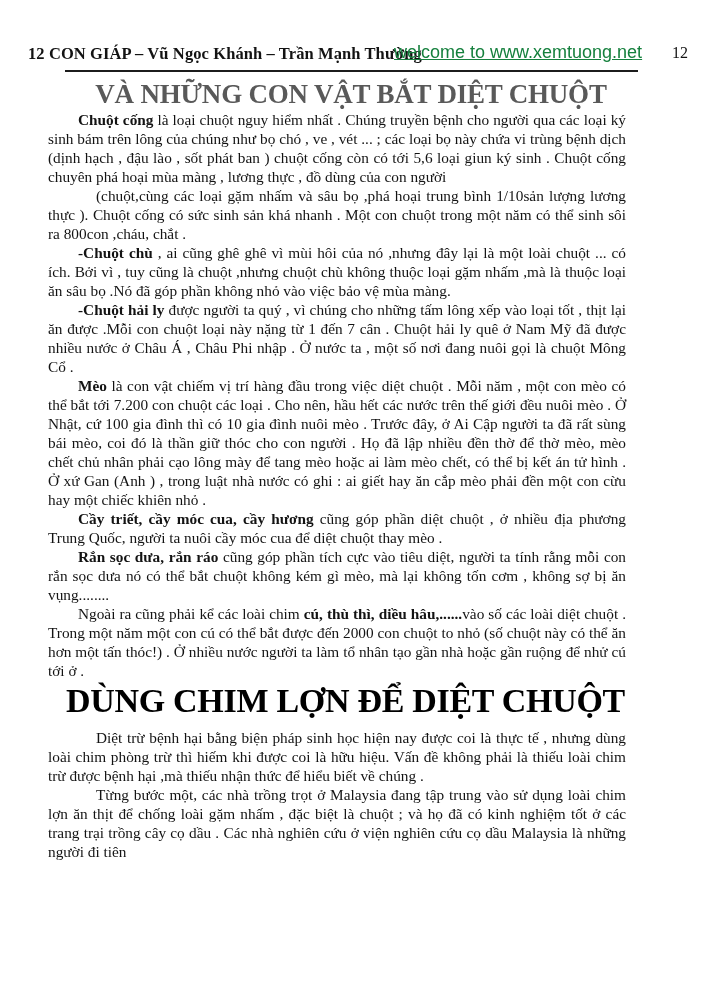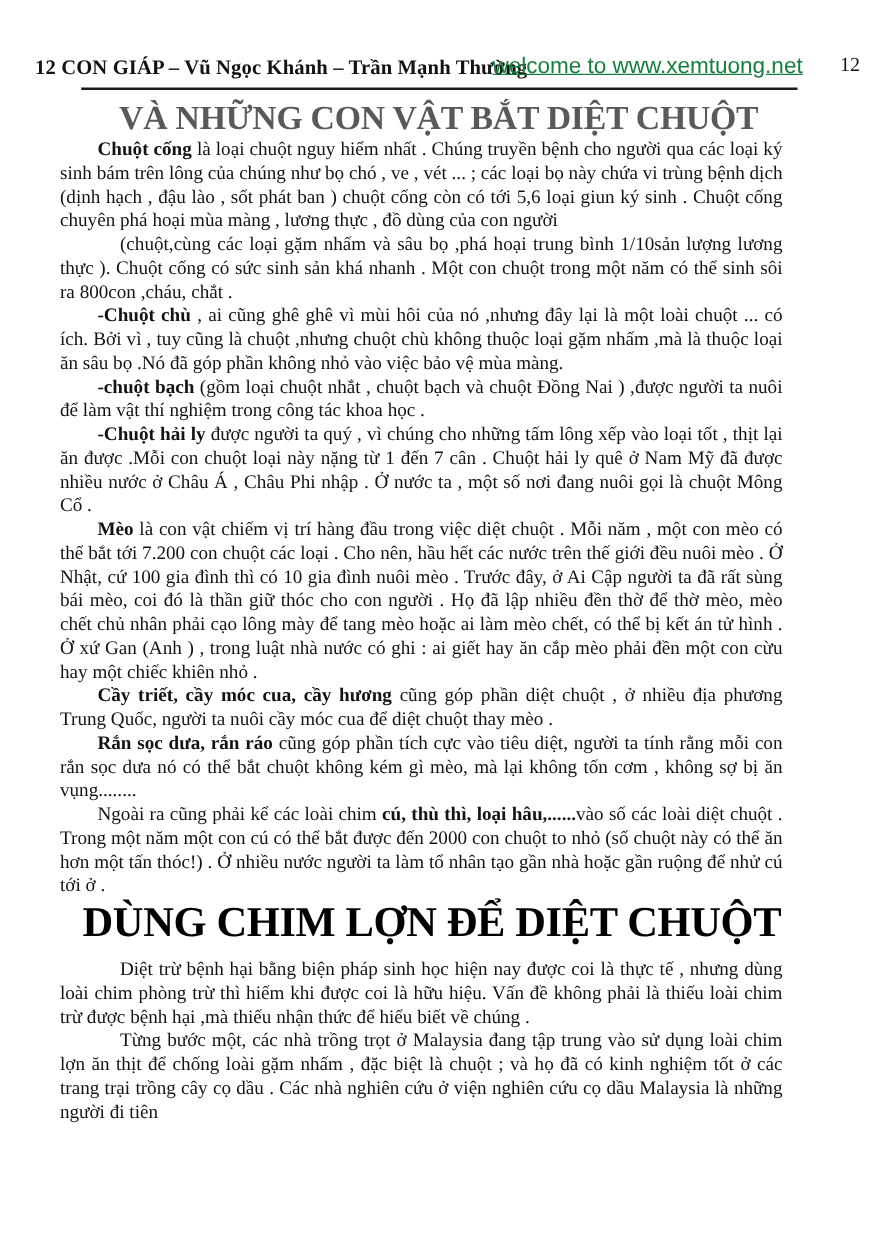--- a/index.html
+++ b/index.html
@@ -43,26 +43,25 @@
   <div class="header-left">12 CON GIÁP – Vũ Ngọc Khánh – Trần Mạnh Thường</div>
   <div class="header-center">welcome to www.xemtuong.net</div>
   <div class="header-page">12</div>
   <div class="divider"></div>
   <div class="title" style="color: rgb(89, 89, 89);">VÀ NHỮNG CON VẬT BẮT DIỆT CHUỘT</div>
   <div class="content">
     <div id="body1">
         <p class="para indent-normal"><span class="b">Chuột cống</span><span> là loại chuột nguy hiểm nhất . Chúng truyền bệnh cho người qua các loại ký sinh bám trên lông của chúng như bọ chó , ve , vét ... ; các loại bọ này chứa vi trùng bệnh dịch (dịnh hạch , đậu lào , sốt phát ban ) chuột cống còn có tới 5,6 loại giun ký sinh . Chuột cống chuyên phá hoại mùa màng , lương thực , đồ dùng của con người</span></p>
         <p class="para indent-deep"><span>(chuột,cùng các loại gặm nhấm và sâu bọ ,phá hoại trung bình 1/10sản lượng lương thực ). Chuột cống có sức sinh sản khá nhanh . Một con chuột trong một năm có thể sinh sôi ra 800con ,cháu, chắt .</span></p>
         <p class="para indent-normal"><span class="b">-Chuột chù</span><span> , ai cũng ghê ghê vì mùi hôi của nó ,nhưng đây lại là một loài chuột ... có ích. Bởi vì , tuy cũng là chuột ,nhưng chuột chù không thuộc loại gặm nhấm ,mà là thuộc loại ăn sâu bọ .Nó đã góp phần không nhỏ vào việc bảo vệ mùa màng.</span></p>
-        <p class="para indent-normal"><span class="b">-chuột bạch</span><span> (gồm loại chuột nhắt , chuột bạch và chuột Đồng Nai ) ,được người ta nuôi để làm vật thí nghiệm trong công tác khoa học .</span></p>
         <p class="para indent-normal"><span class="b">-Chuột hải ly</span><span> được người ta quý , vì chúng cho những tấm lông xếp vào loại tốt , thịt lại ăn được .Mỗi con chuột loại này nặng từ 1 đến 7 cân . Chuột hải ly quê ở Nam Mỹ đã được nhiều nước ở Châu Á , Châu Phi nhập . Ở nước ta , một số nơi đang nuôi gọi là chuột Mông Cổ .</span></p>
         <p class="para indent-normal"><span class="b">Mèo</span><span> là con vật chiếm vị trí hàng đầu trong việc diệt chuột . Mỗi năm , một con mèo có thể bắt tới 7.200 con chuột các loại . Cho nên, hầu hết các nước trên thế giới đều nuôi mèo . Ở Nhật, cứ 100 gia đình thì có 10 gia đình nuôi mèo . Trước đây, ở Ai Cập người ta đã rất sùng bái mèo, coi đó là thần giữ thóc cho con người . Họ đã lập nhiều đền thờ để thờ mèo, mèo chết chủ nhân phải cạo lông mày để tang mèo hoặc ai làm mèo chết, có thể bị kết án tử hình . Ở xứ Gan (Anh ) , trong luật nhà nước có ghi : ai giết hay ăn cắp mèo phải đền một con cừu hay một chiếc khiên nhỏ .</span></p>
         <p class="para indent-normal"><span class="b">Cầy triết, cầy móc cua, cầy hương</span><span> cũng góp phần diệt chuột , ở nhiều địa phương Trung Quốc, người ta nuôi cầy móc cua để diệt chuột thay mèo .</span></p>
         <p class="para indent-normal"><span class="b">Rắn sọc dưa, rắn ráo</span><span> cũng góp phần tích cực vào tiêu diệt, người ta tính rằng mỗi con rắn sọc dưa nó có thể bắt chuột không kém gì mèo, mà lại không tốn cơm , không sợ bị ăn vụng........</span></p>
-        <p class="para indent-normal"><span>Ngoài ra cũng phải kể các loài chim </span><span class="b">cú, thù thì, loại hâu,......</span><span>vào số các loài diệt chuột . Trong một năm một con cú có thể bắt được đến 2000 con chuột to nhỏ (số chuột này có thể ăn hơn một tấn thóc!) . Ở nhiều nước người ta làm tổ nhân tạo gần nhà hoặc gần ruộng để nhử cú tới ở .</span></p>
+        <p class="para indent-normal"><span>Ngoài ra cũng phải kể các loài chim </span><span class="b">cú, thù thì, diều hâu,......</span><span>vào số các loài diệt chuột . Trong một năm một con cú có thể bắt được đến 2000 con chuột to nhỏ (số chuột này có thể ăn hơn một tấn thóc!) . Ở nhiều nước người ta làm tổ nhân tạo gần nhà hoặc gần ruộng để nhử cú tới ở .</span></p>
       </div>
     <div class="h2">DÙNG CHIM LỢN ĐỂ DIỆT CHUỘT</div>
     <div id="body2">
         <p class="para indent-deep"><span>Diệt trừ bệnh hại bằng biện pháp sinh học hiện nay được coi là thực tế , nhưng dùng loài chim phòng trừ thì hiếm khi được coi là hữu hiệu. Vấn đề không phải là thiếu loài chim trừ được bệnh hại ,mà thiếu nhận thức để hiểu biết về chúng .</span></p>
         <p class="para indent-deep"><span>Từng bước một, các nhà trồng trọt ở Malaysia đang tập trung vào sử dụng loài chim lợn ăn thịt để chống loài gặm nhấm , đặc biệt là chuột ; và họ đã có kinh nghiệm tốt ở các trang trại trồng cây cọ dầu . Các nhà nghiên cứu ở viện nghiên cứu cọ dầu Malaysia là những người đi tiên</span></p>
       </div>
   </div>
 </div>
 
 </body></html>

